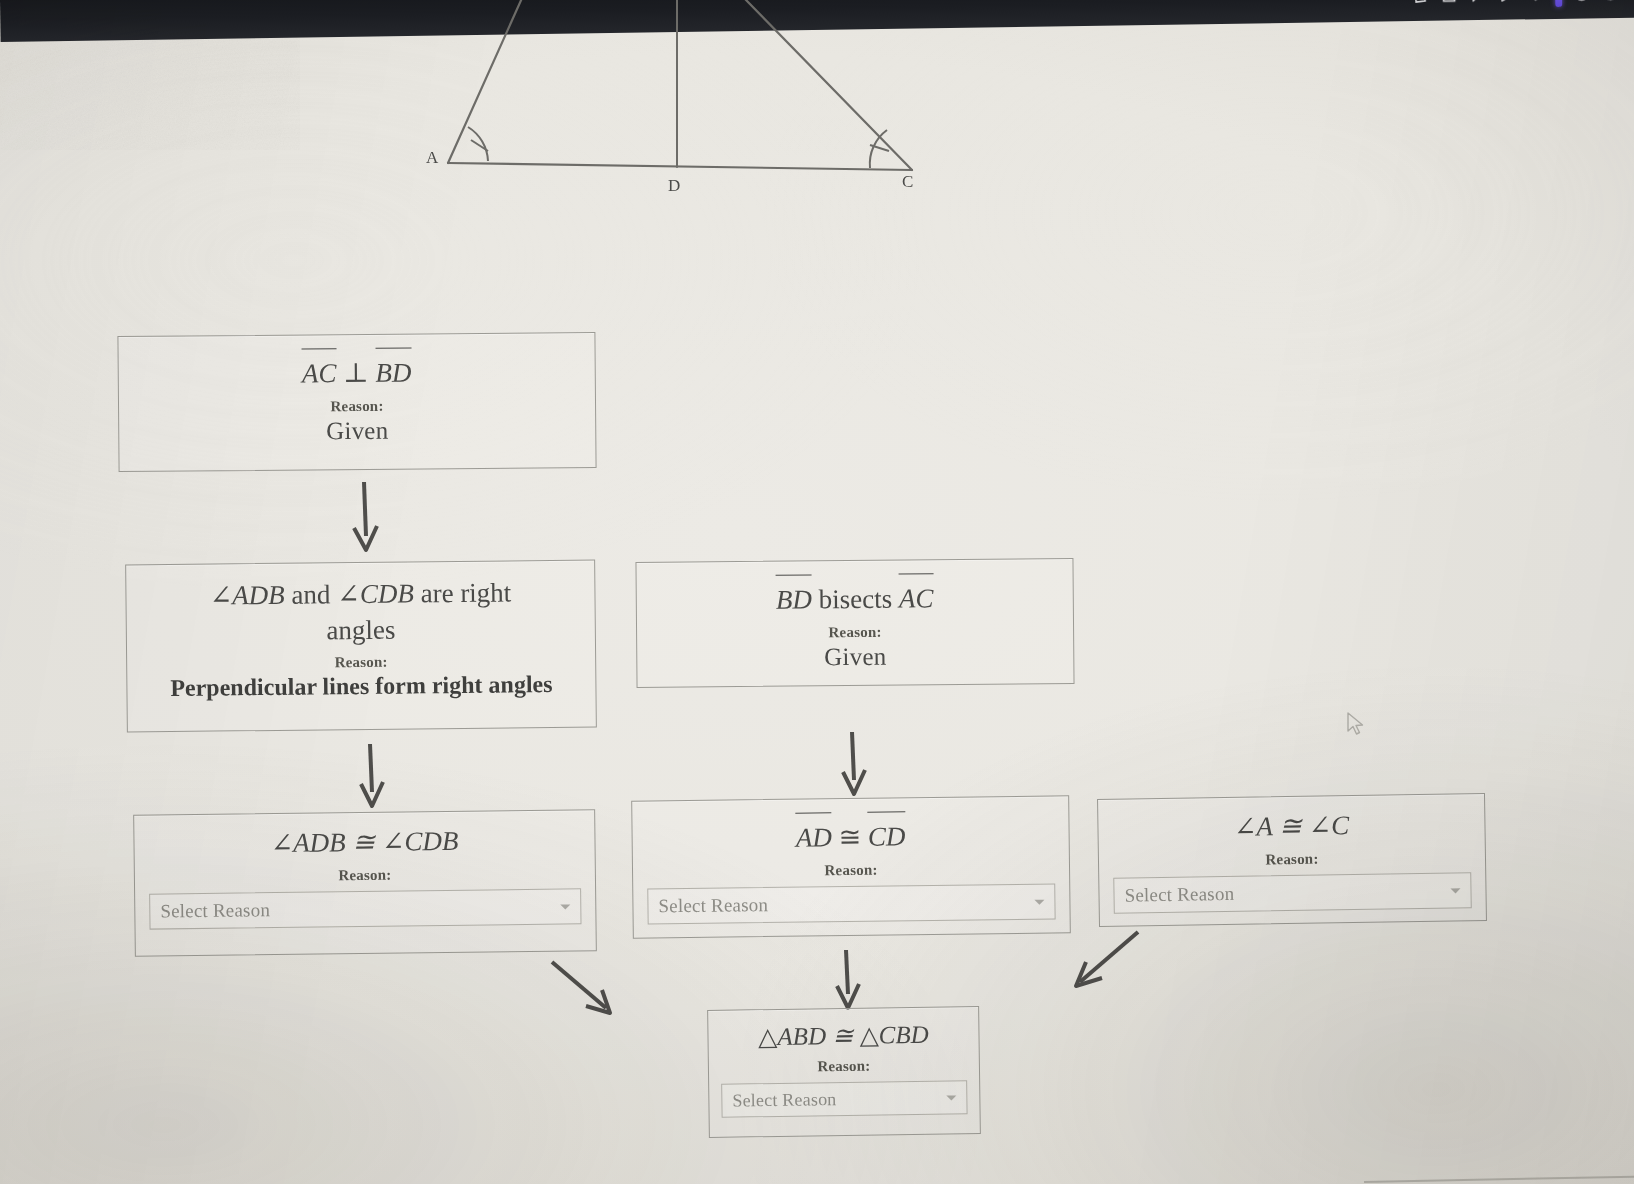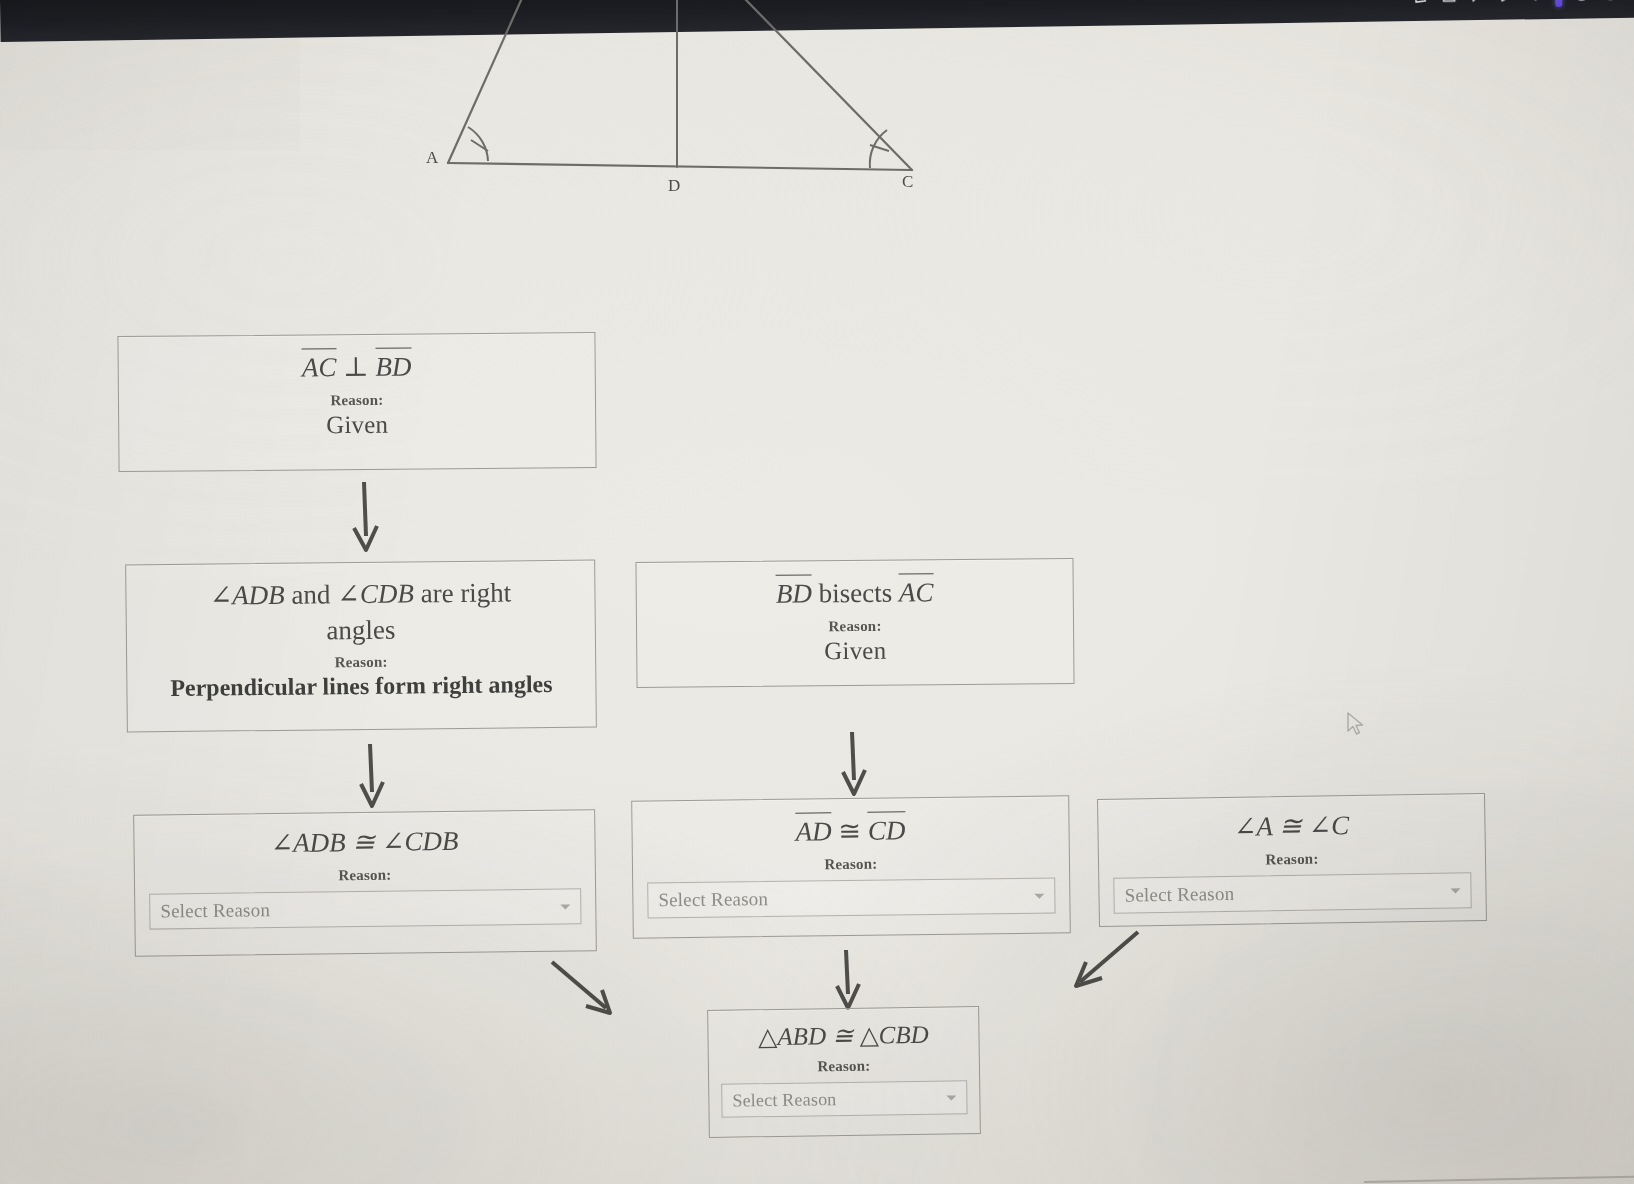--- a/index.html
+++ b/index.html
@@ -107,21 +107,21 @@
     font-size: 27px;
     font-style: italic;
     color: #4a4a48;
     line-height: 1.32;
     white-space: nowrap;
   }
   .stmt .up { font-style: normal; }
   .ob {
     display: inline-block;
     border-top: 1.6px solid #4a4a48;
-    padding-top: 1px;
+    padding-top: 7px;
     margin-top: 1px;
     font-style: italic;
   }
   .reason-label {
     font-family: "Liberation Serif", "DejaVu Serif", serif;
     font-weight: bold;
     font-size: 15px;
     color: #57564f;
     margin-top: 6px;
     letter-spacing: .2px;

